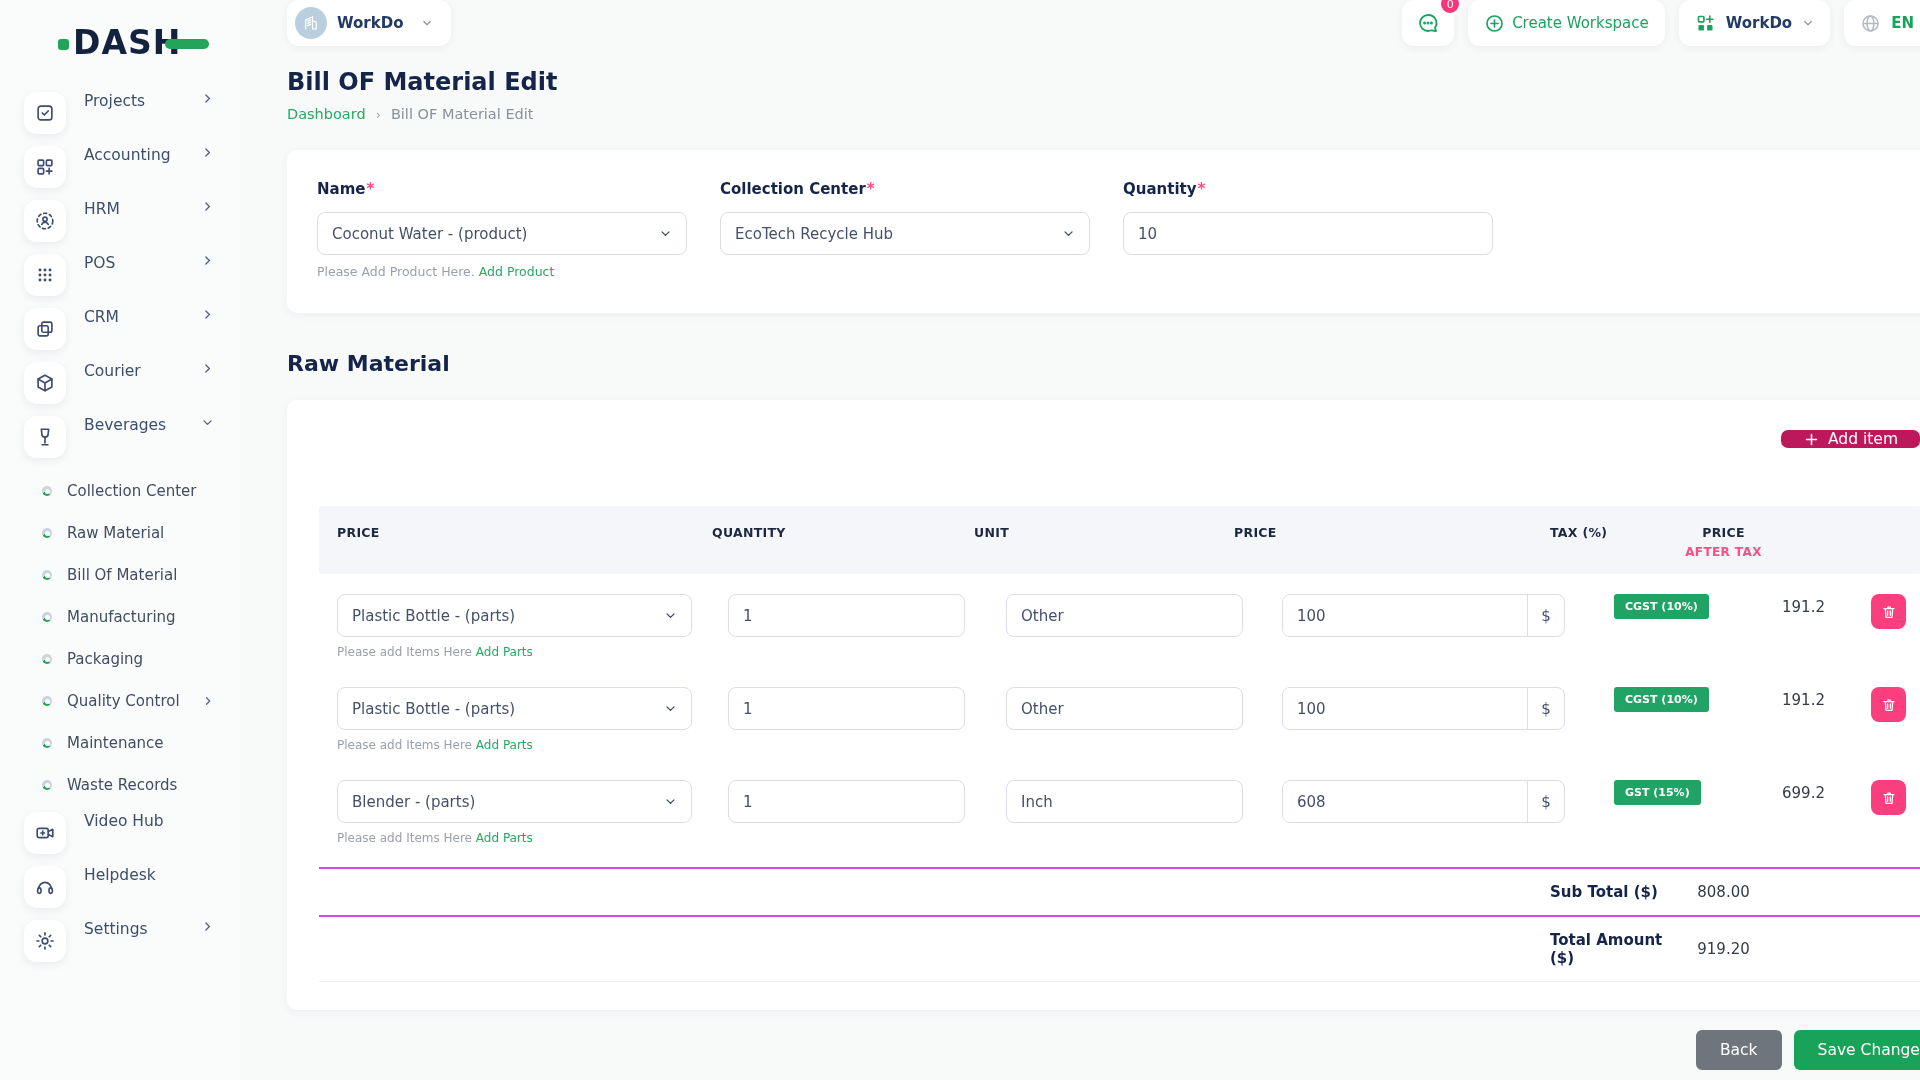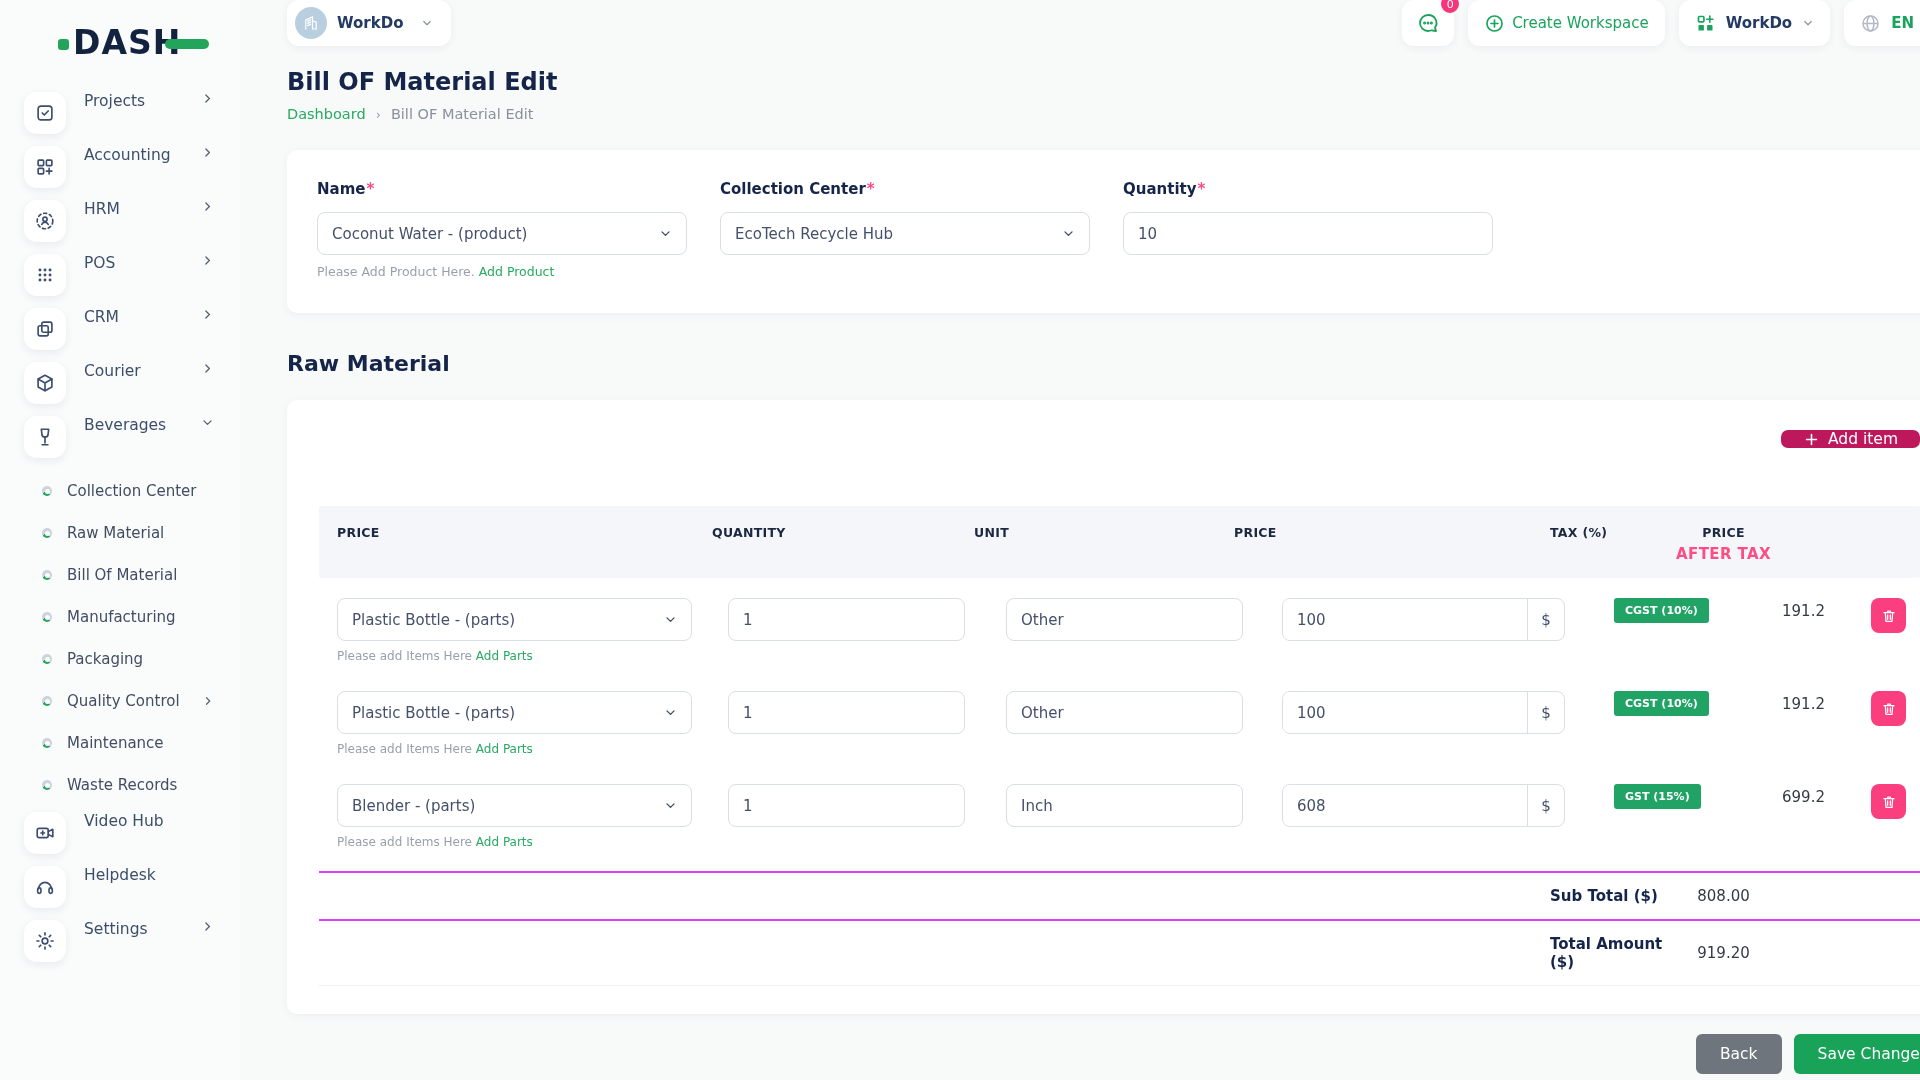--- a/index.html
+++ b/index.html
@@ -85,21 +85,21 @@
   .table-card { margin-top:24px; padding:30px 32px 28px 32px; margin-bottom:20px; }
   .add-item-row { display:flex; justify-content:flex-end; }
   .btn-green {
     background:#be185d; color:#fff; border:none; border-radius:7px; font-size:15.5px;
     padding:0 22px; display:flex; align-items:center; gap:8px; cursor:pointer; font-family:inherit;
   }
   .grid-row { display:grid; grid-template-columns:375px 262px 260px 288px 150px 103px 1fr; align-items:center; padding-left:18px; }
   .thead { background:#f5f6fa; border-radius:2px; margin-top:58px; padding-top:19px; padding-bottom:15px; align-items:start; }
   .th { font-size:12.5px; font-weight:700; color:#1c2740; letter-spacing:.3px; }
   .th-amount { text-align:center; }
-  .th-sub { display:block; font-size:15px; color:#fb4e84; font-weight:700; margin-top:5px; letter-spacing:.4px; }
+  .th-sub { display:block; font-size:12px; color:#fb4e84; font-weight:700; margin-top:5px; letter-spacing:.4px; }
   .th-tax { padding-left:28px; }
   .tbody-row { padding-top:20px; padding-bottom:8px; align-items:start;gap:16px; }
   .cell-item .select-box { margin-top:0; width:355px; }
   .cell-item .helper { margin-top:8px; margin-bottom:0; font-size:12px; }
   .cell input.cell-input {
     height:43px; width:237px; border:1px solid #d9dee7; border-radius:8px; padding:0 14px;
     font-size:15px; color:#44506a; outline:none; font-family:inherit;
   }
   .price-group { display:flex; width:283px; border:1px solid #d9dee7; border-radius:8px; overflow:hidden; height:43px;justify-content:center; }
   .price-group input { flex:1; border:none; outline:none; padding:0 14px; font-size:15px; color:#44506a; font-family:inherit; min-width:0; }

